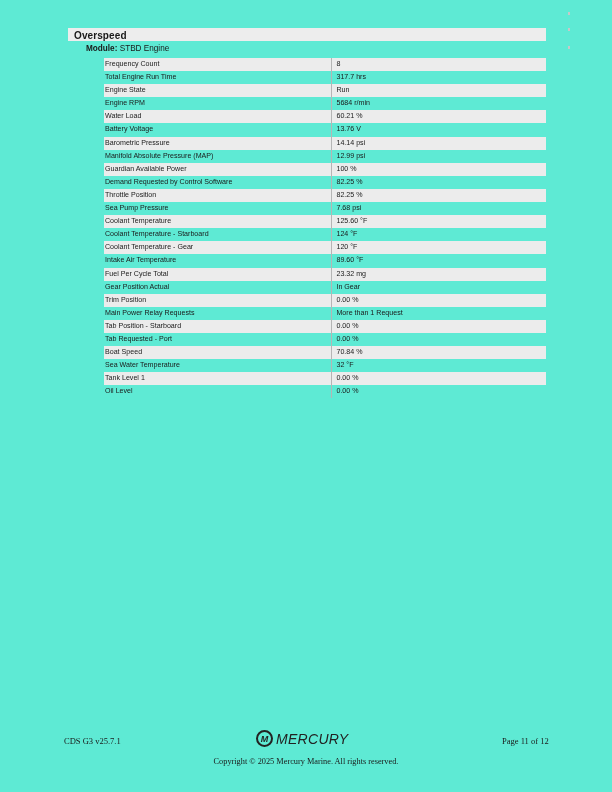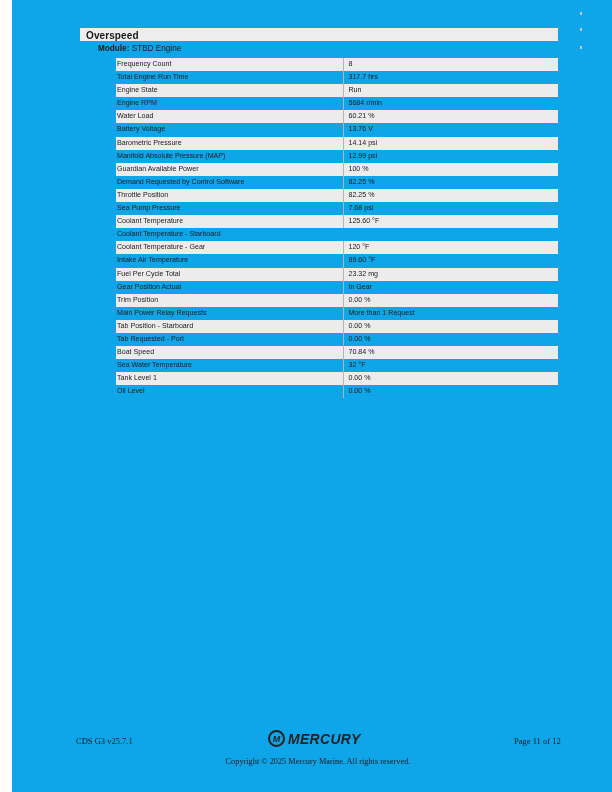--- a/index.html
+++ b/index.html
@@ -1,32 +1,32 @@
 <!DOCTYPE html>
 <html><head>
 <meta charset="utf-8">
 <style>
   html, body { margin:0; padding:0; background:#ffffff; }
   body { width:612px; height:792px; position:relative; overflow:hidden; font-family:"Liberation Sans", sans-serif; color:#1a1a1a; }
-  .page { position:absolute; inset:0; background:#0ea5e9;margin-left:12px; }
+  .page { position:absolute; inset:0; background:#5eead4; }
   .section-title { position:absolute; left:74px; top:30px; font-size:10px; font-weight:bold; letter-spacing:0.1px; }
   .section-band { position:absolute; left:68px; top:28px; width:478px; height:13px; background:#ededed; }
   .module-line { position:absolute; left:86px; top:44px; font-size:8.2px; }
   .module-line b { font-weight:bold;text-align:center; }
   .table { position:absolute; left:104px; top:58px; width:442px; }
   .row { height:13.1px; display:flex; font-size:7.1px; line-height:13.1px; }
   .row.shade { background:#ececec; }
   .row .label { width:228px; padding-left:1px; }
   .row .value { width:211px; padding-left:4px; border-left:1px solid #b5b5b5; }
   .footer-left { position:absolute; left:64px; top:736px; font-family:"Liberation Serif", serif; font-size:8.5px; }
   .footer-right { position:absolute; left:502px; top:736px; font-family:"Liberation Serif", serif; font-size:8.5px; }
   .footer-copy { position:absolute; left:0; width:612px; top:757px; text-align:center; font-family:"Liberation Serif", serif; font-size:8.3px; }
   .logo { position:absolute; left:256px; top:730px; display:flex; align-items:center; gap:3px; }
   .logo-mark { width:17px; height:17px; border-radius:50%; border:2px solid #222; box-sizing:border-box; display:flex; align-items:center; justify-content:center; font-size:9px; font-weight:bold; font-style:italic; color:#222; }
-  .logo-text { font-size:14px; font-weight:bold; font-style:italic; letter-spacing:0.3px; color:#222; }
+  .logo-text { font-size:14px; font-weight:normal; font-style:italic; letter-spacing:0.3px; color:#222; }
   .scan-mark { position:absolute; left:568px; width:2px; height:3px; background:#c8c8c8; }
 </style>
 </head>
 <body>
 
 <div class="page">
   <div class="scan-mark" style="top:12px"></div>
   <div class="scan-mark" style="top:28px"></div>
   <div class="scan-mark" style="top:46px"></div>
 
@@ -86,20 +86,21 @@
       <div class="row">
         <div class="label">Sea Pump Pressure</div>
         <div class="value">7.68 psi</div>
       </div>
       <div class="row shade">
         <div class="label">Coolant Temperature</div>
         <div class="value">125.60 °F</div>
       </div>
       <div class="row">
         <div class="label">Coolant Temperature - Starboard</div>
+        <div class="value">124 °F</div>
       </div>
       <div class="row shade">
         <div class="label">Coolant Temperature - Gear</div>
         <div class="value">120 °F</div>
       </div>
       <div class="row">
         <div class="label">Intake Air Temperature</div>
         <div class="value">89.60 °F</div>
       </div>
       <div class="row shade">

